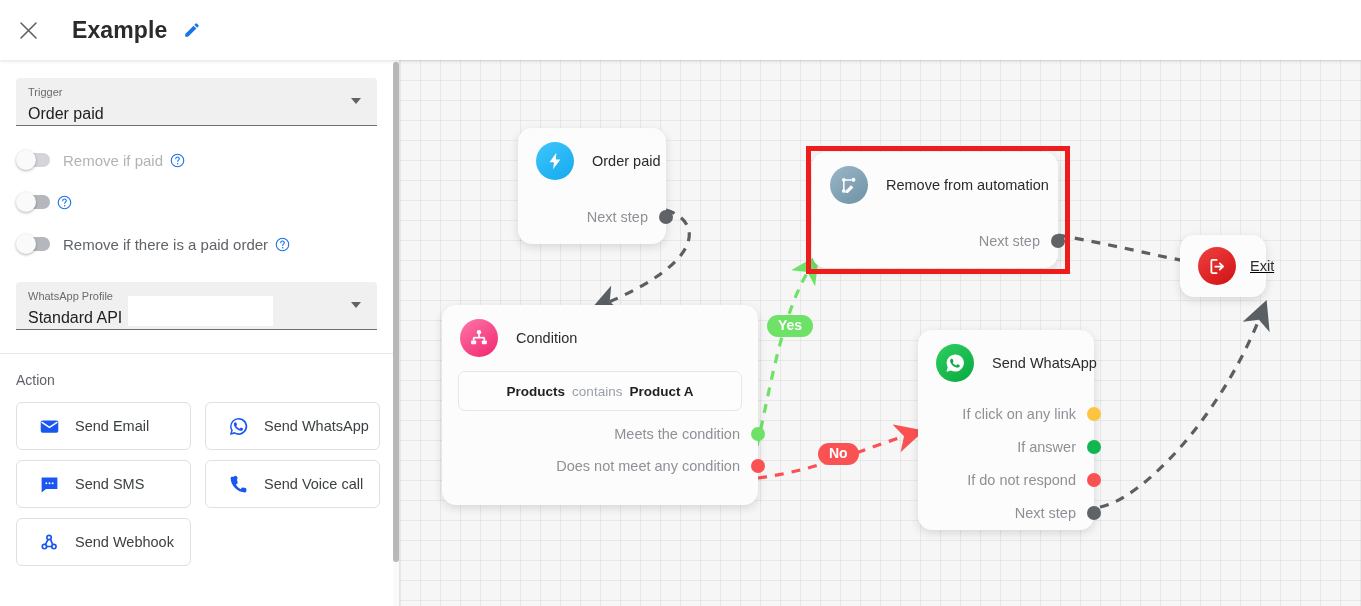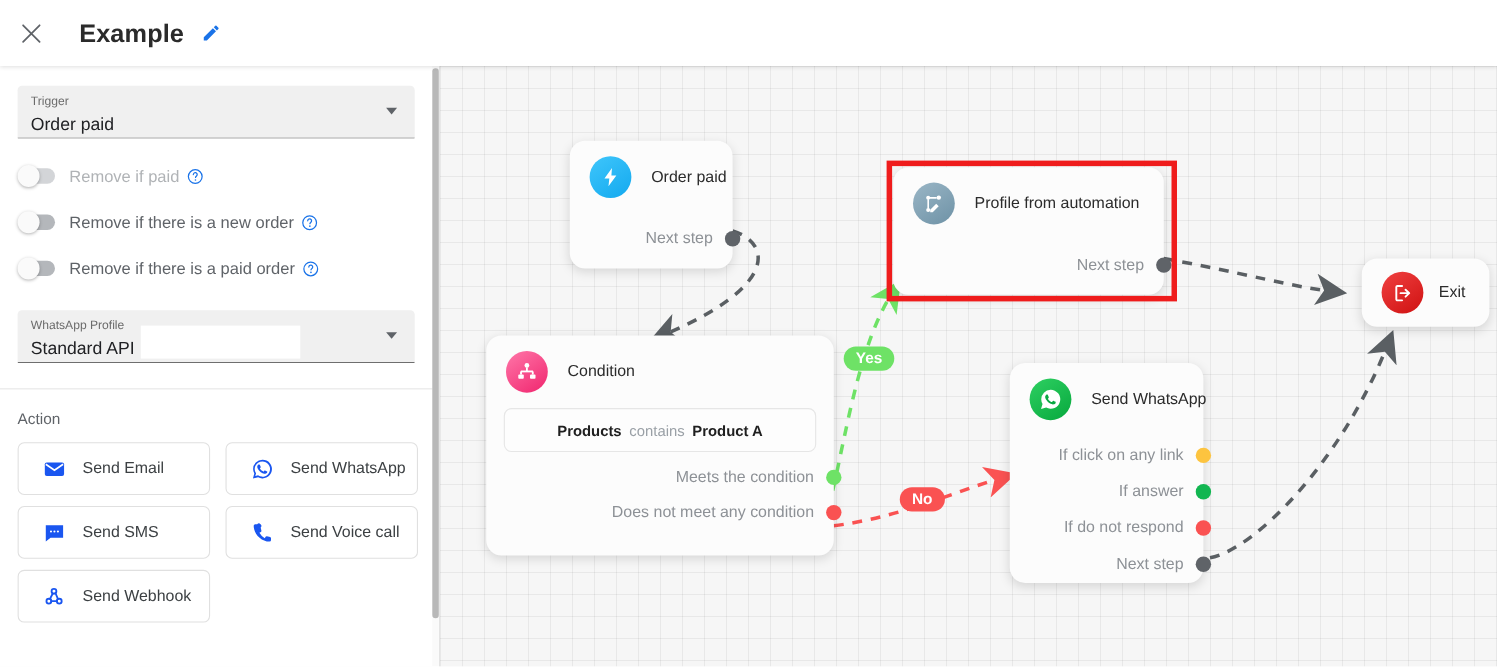--- a/index.html
+++ b/index.html
@@ -222,21 +222,20 @@
             <circle cx="12.3" cy="17" r="1.2" fill="#1a73e8"></circle>
           </svg>
         </span>
       </div>
 
       <div class="toggle-row">
         <div class="switch">
           <div class="bar"></div>
           <div class="knob"></div>
         </div>
-        <div class="toggle-label">Remove if there is a new order</div>
         <span class="help-icon">
           <svg width="15" height="15" viewBox="0 0 24 24">
             <circle cx="12" cy="12" r="10" fill="none" stroke="#1a73e8" stroke-width="1.8"></circle>
             <path d="M9.2 9.2a2.8 2.8 0 115.4 1c-.5 1.3-2.2 1.6-2.2 3.1" fill="none" stroke="#1a73e8" stroke-width="1.8" stroke-linecap="round"></path>
             <circle cx="12.3" cy="17" r="1.2" fill="#1a73e8"></circle>
           </svg>
         </span>
       </div>
 
       <div class="toggle-row">
@@ -373,21 +372,21 @@
       <div class="node-head">
         <div class="node-ic" style="background:linear-gradient(145deg,#9ab6c6,#6e92a6);">
           <svg width="21" height="21" viewBox="0 0 24 24" fill="none" stroke="#ffffff" stroke-width="1.7" stroke-linecap="round">
             <circle cx="5.5" cy="5.5" r="2.1" fill="#ffffff" stroke="none"></circle>
             <circle cx="5.5" cy="18.2" r="2.1" fill="#ffffff" stroke="none"></circle>
             <circle cx="16.5" cy="5.3" r="2.3" fill="#ffffff" stroke="none"></circle>
             <path d="M5.5 7.6v8.5M7.2 5.6h6.5"></path>
             <path d="M7.6 17.9l6.2-6.2 2.6 2.6-6.2 6.2H7.6v-2.6z" fill="#ffffff" stroke="none"></path>
           </svg>
         </div>
-        <div class="node-title">Profile from automation</div>
+        <div class="node-title">Remove from automation</div>
       </div>
       <div class="port-row" style="margin-top:24px;">
         <span class="port-label">Next step</span>
         <span class="port-dot" style="background:#5f6368;"></span>
       </div>
     </div>
 
     <div class="highlight-box" style="left:406px; top:86px; width:264px; height:128px;"></div>
 
     <div class="node" style="left:42px; top:245px; width:316px; height:200px;">
@@ -443,21 +442,21 @@
       <div class="port-row" style="margin-top:7px;">
         <span class="port-label">If do not respond</span>
         <span class="port-dot" style="background:#fa5252;"></span>
       </div>
       <div class="port-row" style="margin-top:7px;">
         <span class="port-label">Next step</span>
         <span class="port-dot" style="background:#5f6368;"></span>
       </div>
     </div>
 
-    <div class="node" style="left:838px; top:175px; width:116px; height:62px;">
+    <div class="node" style="left:780px; top:175px; width:86px; height:62px;text-decoration:underline;">
       <div class="node-head" style="padding-top:12px;">
         <div class="node-ic" style="background:linear-gradient(145deg,#f04141,#cf1111);">
           <svg width="21" height="21" viewBox="0 0 24 24" fill="none" stroke="#ffffff" stroke-width="2" stroke-linecap="round" stroke-linejoin="round">
             <path d="M11 4.5H6.2A1.2 1.2 0 005 5.7v12.6a1.2 1.2 0 001.2 1.2H11"></path>
             <path d="M14.6 8.4L18.4 12l-3.8 3.6M9.4 12h8.8"></path>
           </svg>
         </div>
         <div class="node-title" style="margin-left:14px;">Exit</div>
       </div>
     </div>

